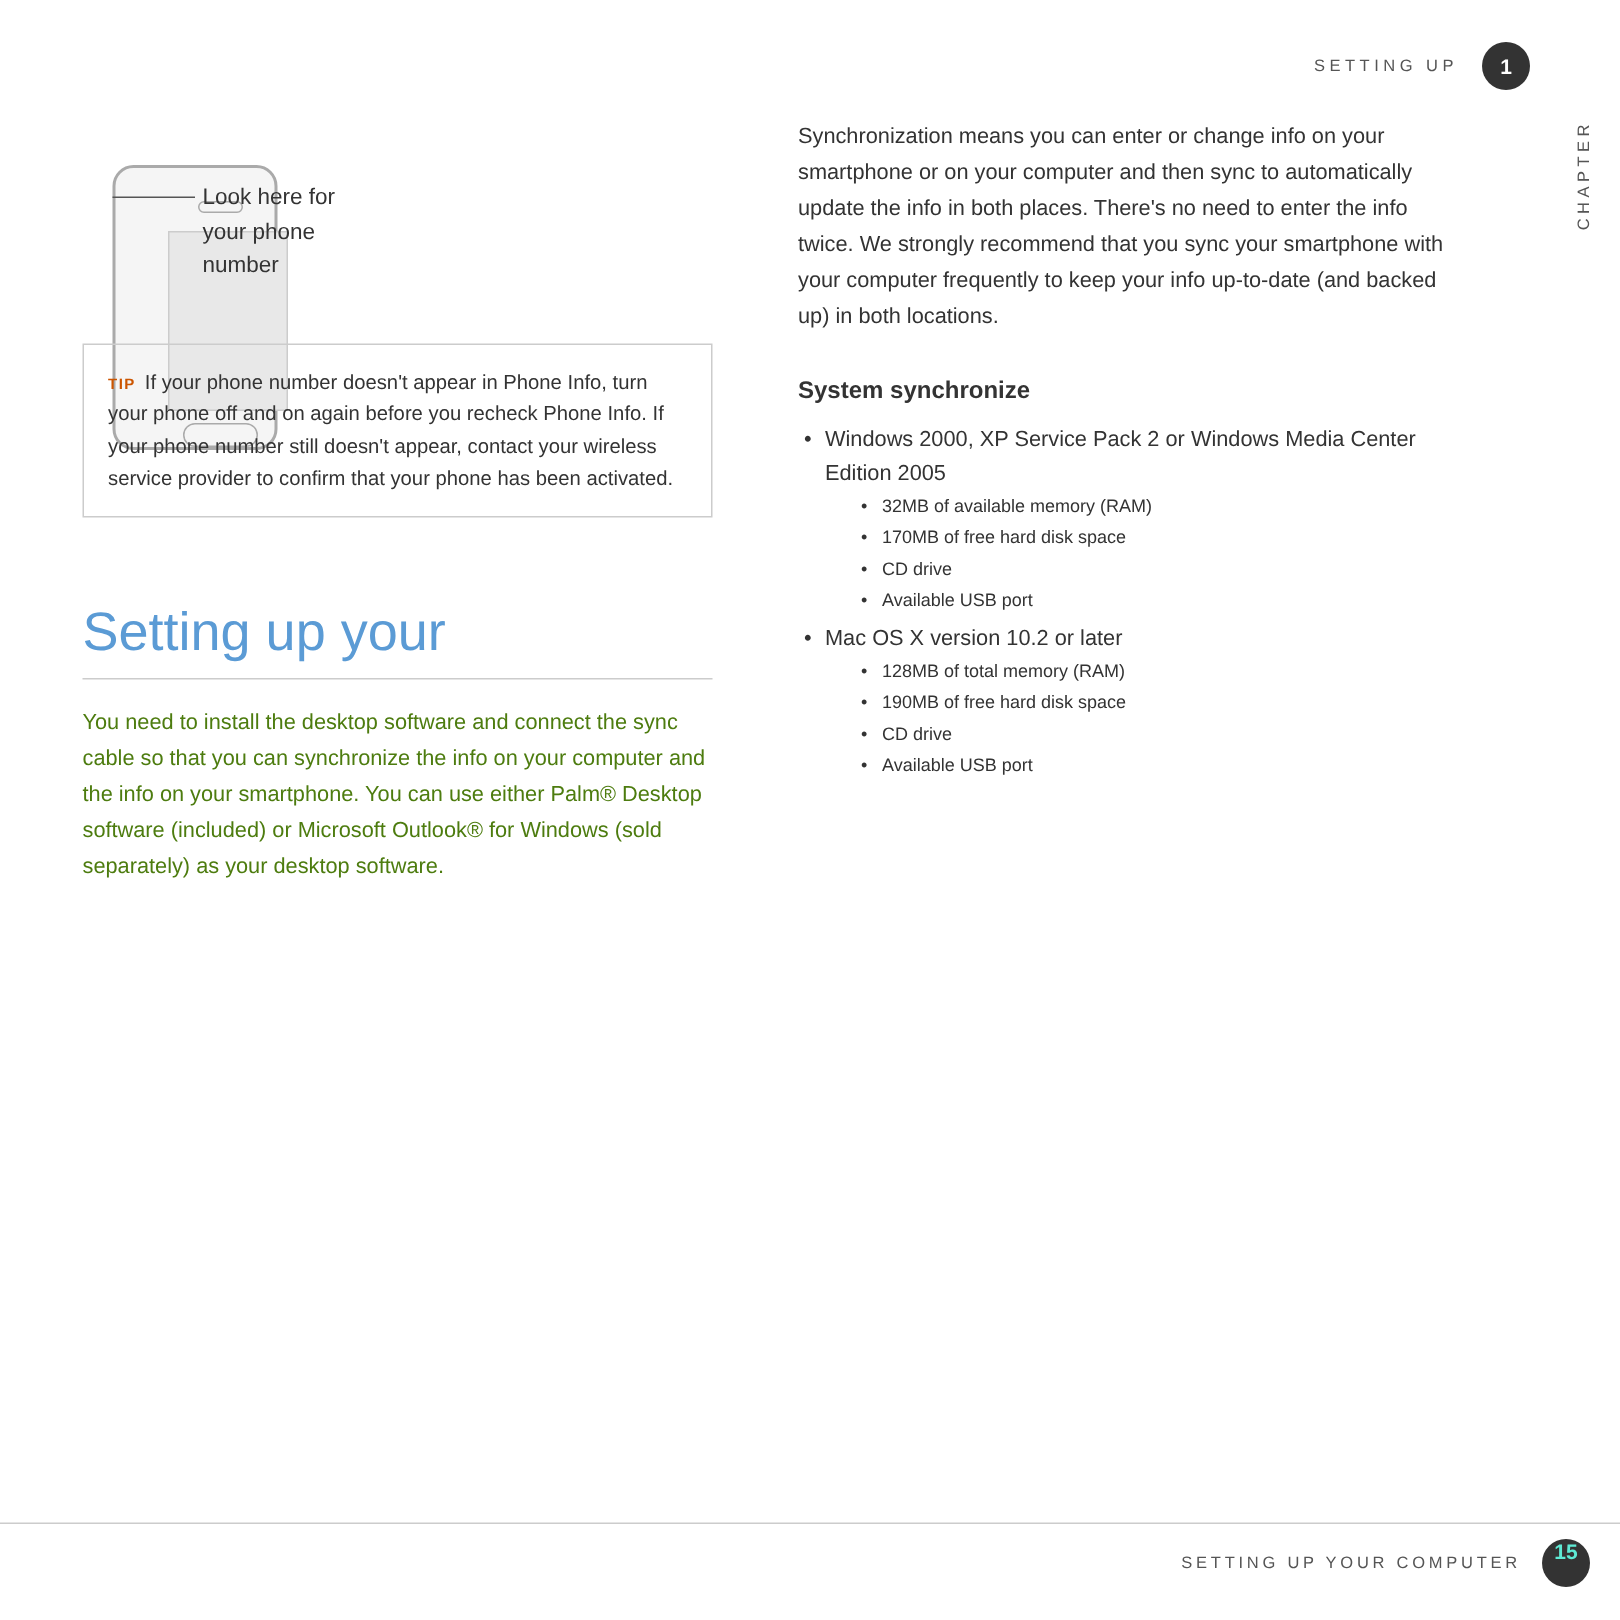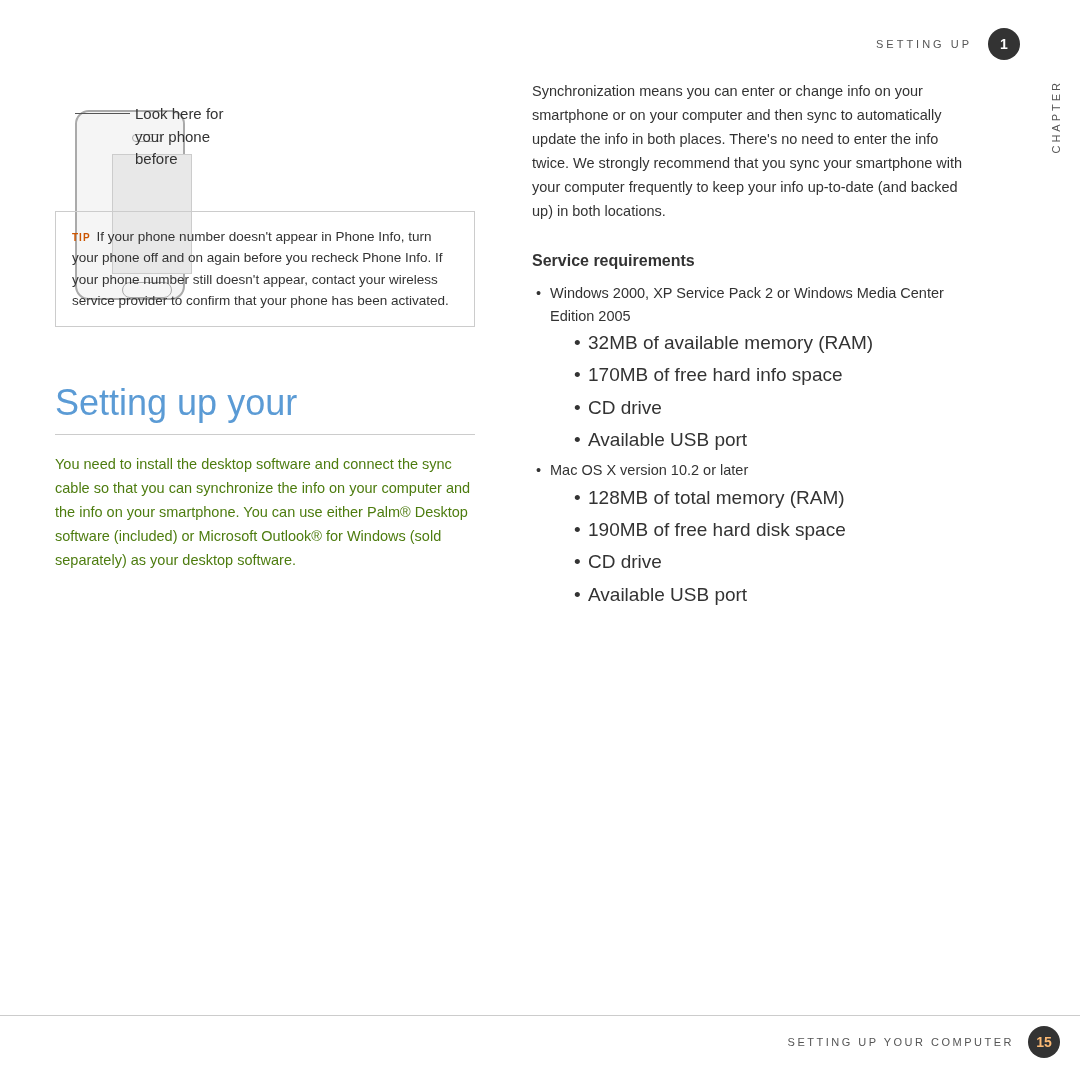--- a/index.html
+++ b/index.html
@@ -61,21 +61,21 @@
       transform: rotate(180deg);
       font-size: 11px;
       letter-spacing: 3px;
       color: #555555;
       text-transform: uppercase;
     }
 
     
     .left-col {
       position: absolute;
-      top: 73px;
+      top: 91px;
       left: 55px;
       width: 420px;
     }
 
     
     .phone-callout {
       position: relative;
       margin-top: 30px;
       margin-left: 80px;
       margin-bottom: 40px;
@@ -194,21 +194,21 @@
       color: #333333;
     }
 
     .req-sublist {
       list-style: none;
       padding: 0;
       margin-left: 20px;
     }
 
     .req-sublist li {
-      font-size: 19px;
+      font-size: 12px;
       line-height: 1.6;
       color: #333333;
       padding-left: 18px;
       position: relative;
       margin-bottom: 2px;
     }
 
     .req-sublist li::before {
       content: "•";
       position: absolute;
@@ -237,23 +237,23 @@
       text-transform: uppercase;
       margin-right: 14px;
     }
 
     .footer-badge {
       width: 32px;
       height: 32px;
       background: #333333;
       border-radius: 50%;
       display: flex;
-      align-items: center;
+      align-items: flex-start;
       justify-content: center;
-      color: #fdba74;
+      color: #5eead4;
       font-size: 14px;
       font-weight: bold;
     }
 
     
     .phone-image-area {
       position: absolute;
       top: 100px;
       left: 55px;
       width: 200px;
@@ -323,21 +323,21 @@
     </div>
   </div>
 
   <div class="left-col">
 
     <div class="phone-callout">
       <div class="callout-line"></div>
       <div class="callout-text">
         <span>Look here for</span><br>
         <span>your phone</span><br>
-        <span>before</span>
+        <span>number</span>
       </div>
     </div>
 
     <div class="tip-box">
       <span class="tip-label">TIP</span><span>If your phone number doesn't appear in Phone Info, turn your phone off and on again before you recheck Phone Info. If your phone number still doesn't appear, contact your wireless service provider to confirm that your phone has been activated.</span>
     </div>
 
     <div class="section-heading">
       <h2>
         <span>Setting up your</span><br>
@@ -346,28 +346,28 @@
       <p class="section-body">You need to install the desktop software and connect the sync cable so that you can synchronize the info on your computer and the info on your smartphone. You can use either Palm® Desktop software (included) or Microsoft Outlook® for Windows (sold separately) as your desktop software.</p>
     </div>
 
   </div>
 
   <div class="right-col">
 
     <p class="sync-text">Synchronization means you can enter or change info on your smartphone or on your computer and then sync to automatically update the info in both places. There's no need to enter the info twice. We strongly recommend that you sync your smartphone with your computer frequently to keep your info up-to-date (and backed up) in both locations.</p>
 
     <div>
-      <div class="sys-req-heading">Service requirements</div>
+      <div class="sys-req-heading">System synchronize</div>
 
       <ul class="req-list">
         <li>
           <span>Windows 2000, XP Service Pack 2 or Windows Media Center Edition 2005</span>
           <ul class="req-sublist">
             <li>32MB of available memory (RAM)</li>
-            <li>170MB of free hard info space</li>
+            <li>170MB of free hard disk space</li>
             <li>CD drive</li>
             <li>Available USB port</li>
           </ul>
         </li>
         <li>
           <span>Mac OS X version 10.2 or later</span>
           <ul class="req-sublist">
             <li>128MB of total memory (RAM)</li>
             <li>190MB of free hard disk space</li>
             <li>CD drive</li>

